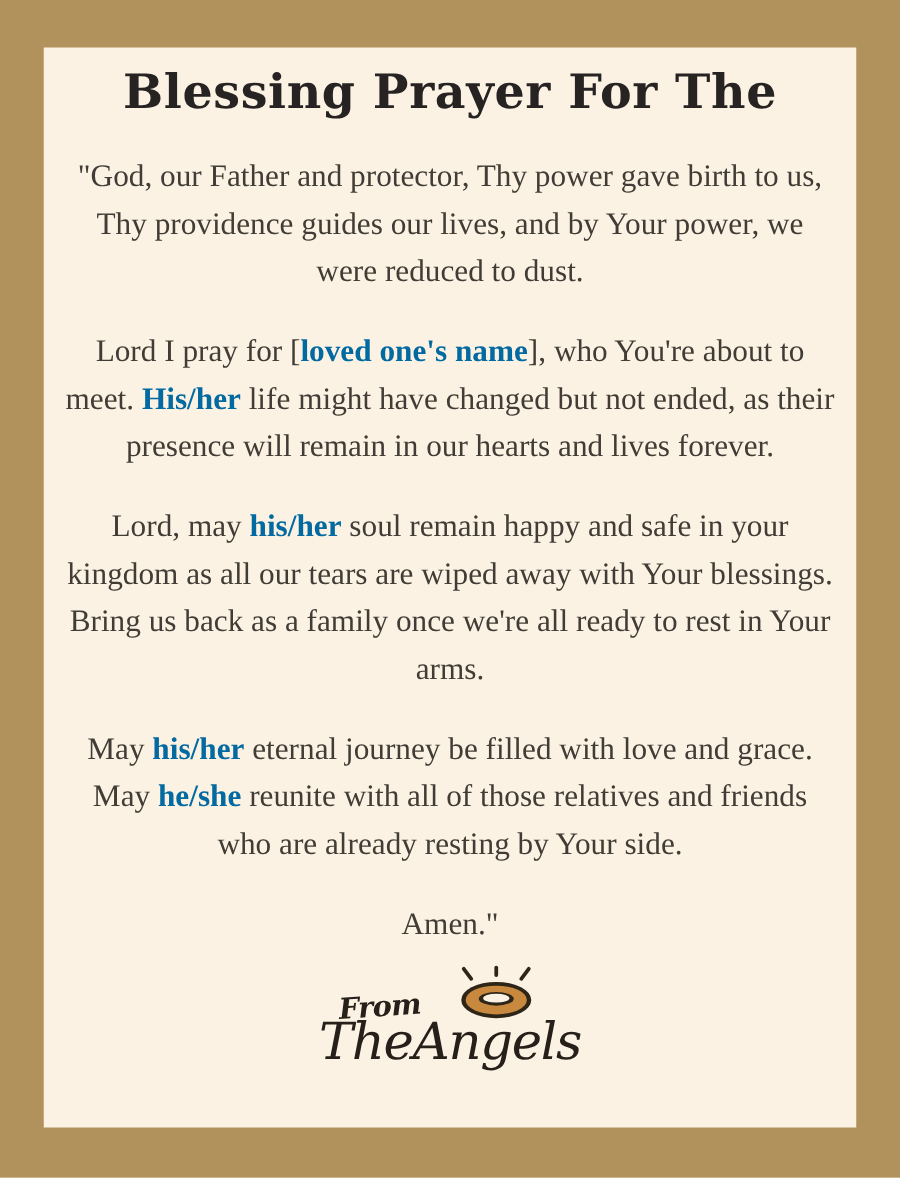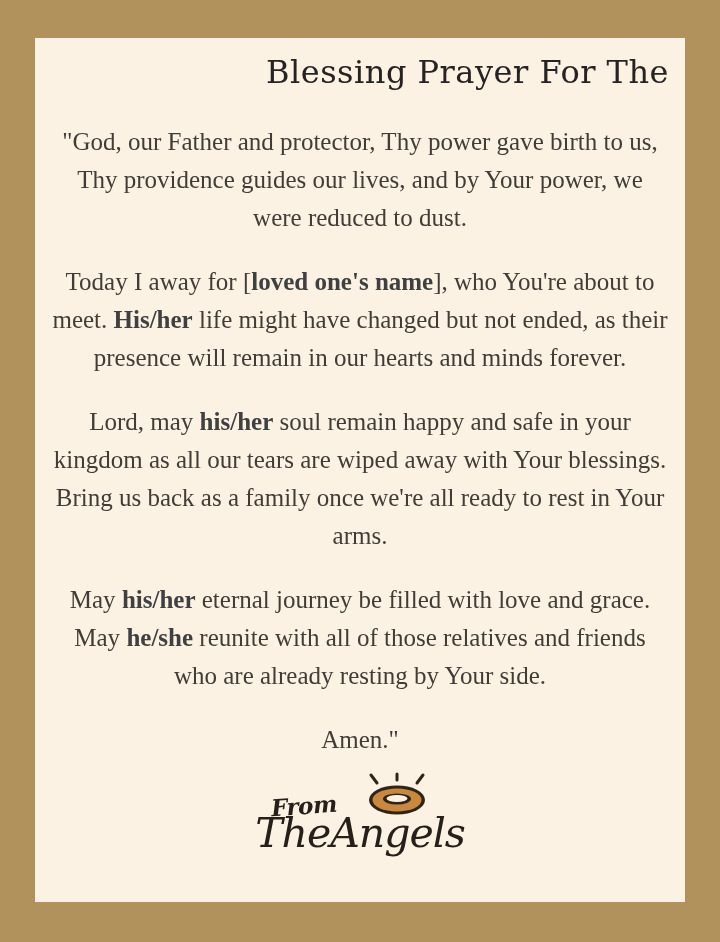--- a/index.html
+++ b/index.html
@@ -25,36 +25,35 @@
     width: 100%;
     height: 100%;
     background: var(--panel-color, #fbf2e3);
     padding: 4px 16px 0 16px;
     text-align: center;
   }
   .card-title {
     margin: 0;
     padding-top: 6px;
     font-family: "DejaVu Serif", "Liberation Serif", serif;
-    font-weight: 400;
-    font-size: 32px;
+    font-weight: 700;
+    font-size: 38px;
     line-height: 49px;
     letter-spacing: 0.5px;
     color: var(--title-color, #262322);
-    text-align: right;
   }
   .prayer-paragraph {
     margin: 26px 0 0 0;
     font-size: 25px;
     line-height: 38px;
     color: var(--body-color, #413c35);
   }
   .prayer-paragraph b {
     font-weight: 700;
-    color: #404040;
+    color: #0369a1;
   }
   .prayer-closing {
     margin: 26px 0 0 0;
     font-size: 25px;
     line-height: 38px;
     color: var(--body-color, #413c35);
   }
   .logo {
     margin-top: 12px;
     display: flex;
@@ -95,21 +94,21 @@
 
 <div class="card-frame">
   <div class="card-panel">
 
     <h1 class="card-title">
       <span>Blessing Prayer For The</span><br>
     </h1>
 
     <p class="prayer-paragraph"><span>"God, our Father and protector, Thy power gave birth to us, Thy providence guides our lives, and by Your power, we were reduced to dust.</span></p>
 
-    <p class="prayer-paragraph"><span>Today I away for [</span><b>loved one's name</b><span>], who You're about to meet. </span><b>His/her</b><span> life might have changed but not ended, as their presence will remain in our hearts and minds forever.</span></p>
+    <p class="prayer-paragraph"><span>Lord I pray for [</span><b>loved one's name</b><span>], who You're about to meet. </span><b>His/her</b><span> life might have changed but not ended, as their presence will remain in our hearts and lives forever.</span></p>
 
     <p class="prayer-paragraph"><span>Lord, may </span><b>his/her</b><span> soul remain happy and safe in your kingdom as all our tears are wiped away with Your blessings. Bring us back as a family once we're all ready to rest in Your arms.</span></p>
 
     <p class="prayer-paragraph"><span>May </span><b>his/her</b><span> eternal journey be filled with love and grace. May </span><b>he/she</b><span> reunite with all of those relatives and friends who are already resting by Your side.</span></p>
 
     <p class="prayer-closing">Amen."</p>
 
     <div class="logo">
       <div class="logo-top-row">
         <span class="logo-from">From</span>

